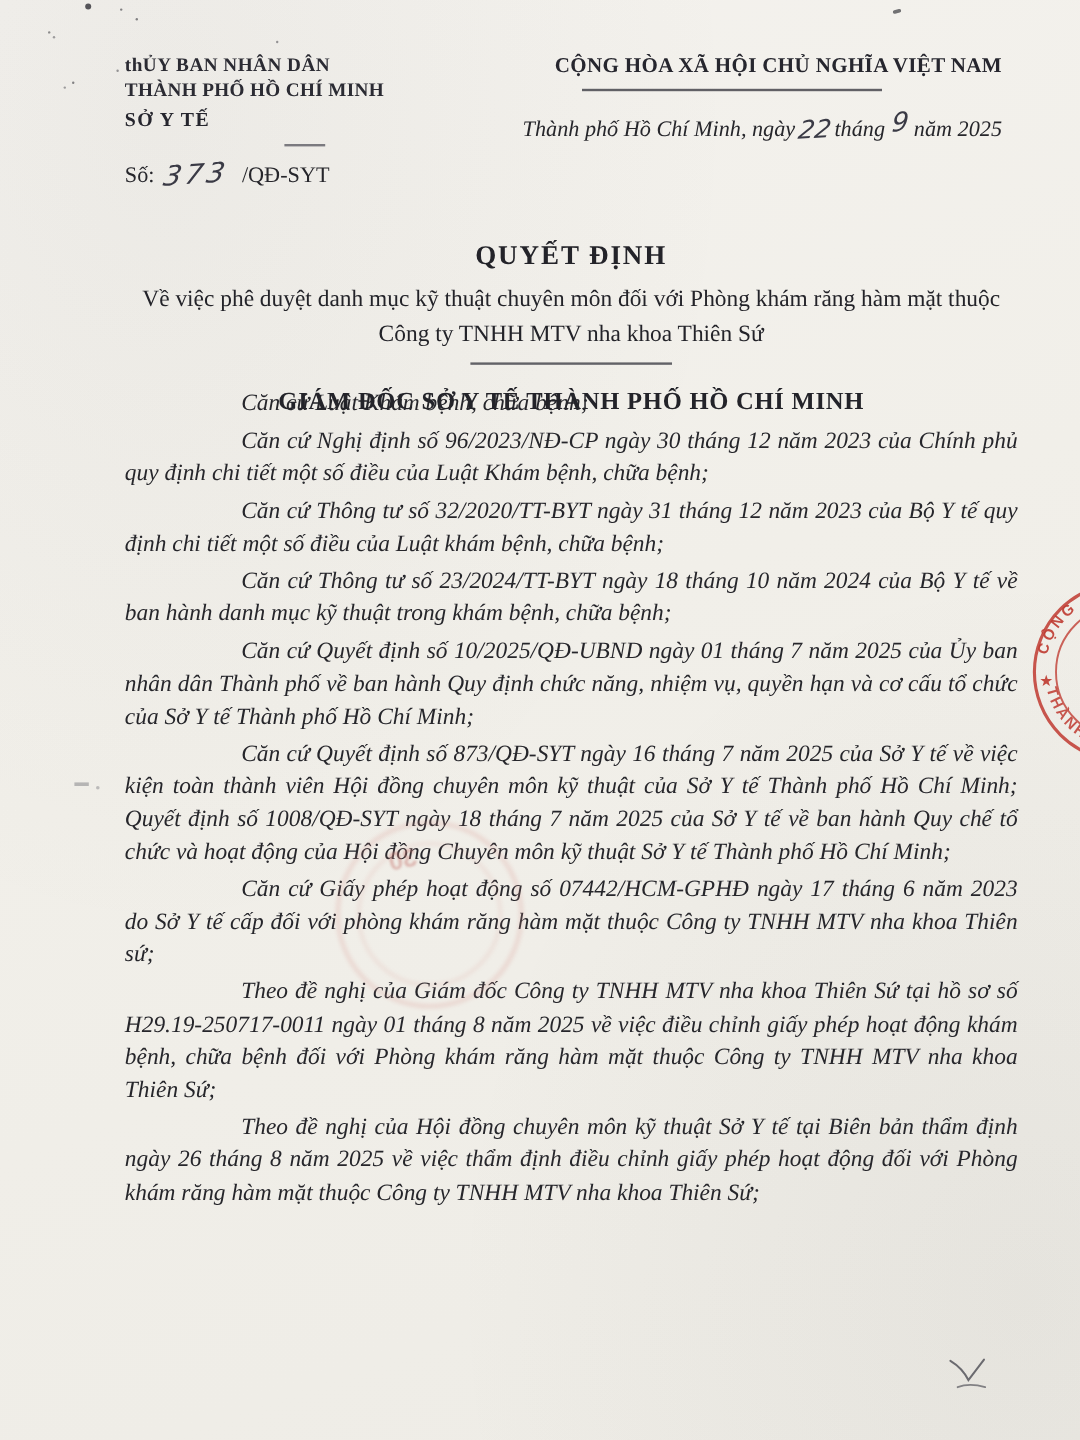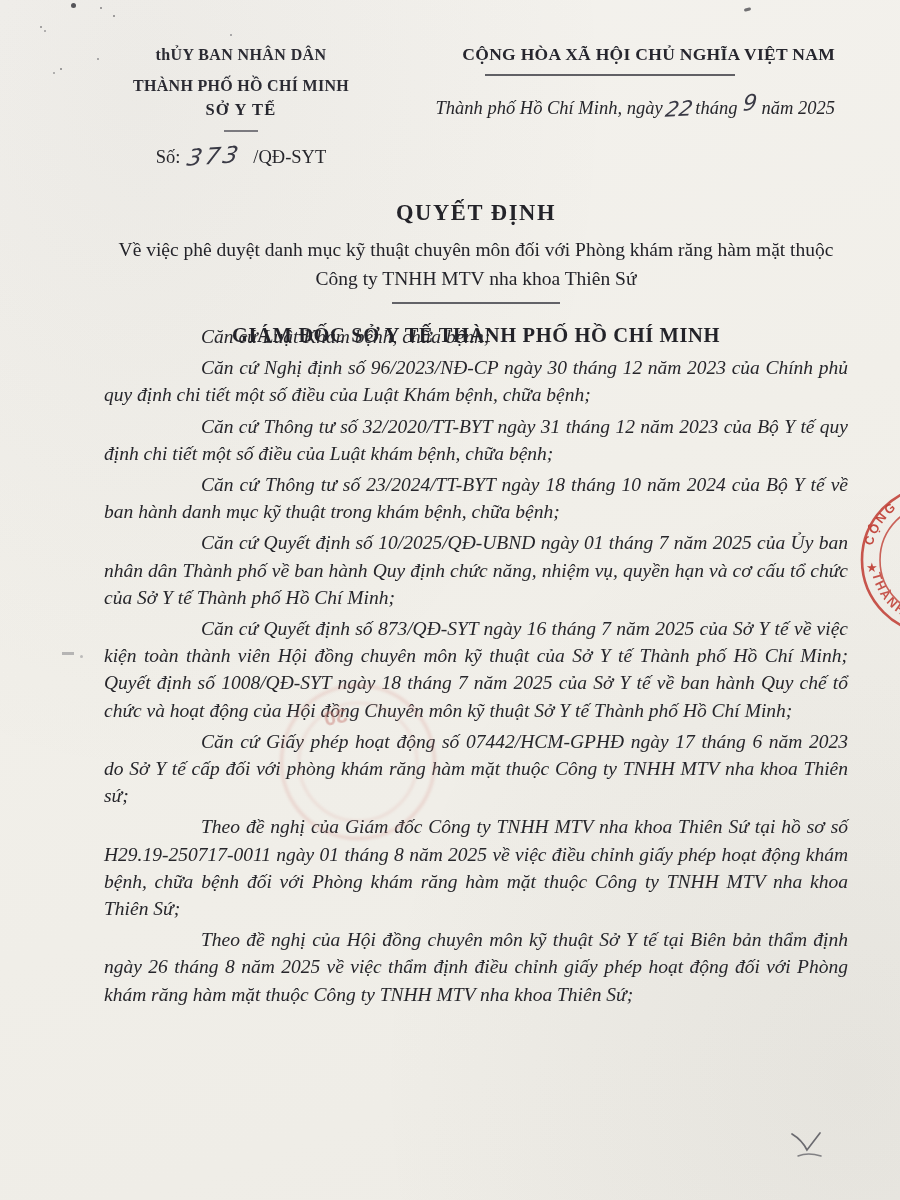--- a/index.html
+++ b/index.html
@@ -10,23 +10,23 @@
     overflow: hidden;
     background:
       radial-gradient(ellipse at 15% 8%, rgba(60,60,55,0.04), transparent 45%),
       radial-gradient(ellipse at 95% 90%, rgba(60,60,55,0.05), transparent 40%),
       linear-gradient(160deg, #f4f2ee 0%, #f1efe9 45%, #eeece6 100%);
     font-family: "Liberation Serif", serif;
     color: #26262b;
   }
 
   
-  .issuer { position: absolute; left: 91px; top: 46px; width: 300px; text-align: center; }
+  .issuer { position: absolute; left: 104px; top: 46px; width: 300px; }
   .issuer-l1 { font-size: 16px; font-weight: 700; letter-spacing: .4px; color: #2b2b33; }
-  .issuer-l2 { font-size: 16px; font-weight: 700; margin-top: 13px; letter-spacing: .3px; color: #2b2b33; }
+  .issuer-l2 { font-size: 16px; font-weight: 700; margin-top: 3px; letter-spacing: .3px; color: #2b2b33; }
   .issuer-l3 { font-size: 16.5px; font-weight: 700; margin-top: 5px; letter-spacing: 1.2px; color: #26262e; }
   .issuer-rule { width: 34px; height: 2px; background: #4a4a52; margin: 10px auto 0; opacity: .7; }
   .doc-number { margin-top: 10px; font-size: 18.5px; white-space: nowrap; }
 
   .motto { position: absolute; left: 385px; top: 44px; width: 450px; text-align: right; }
   .motto-l1 { font-size: 17.5px; font-weight: 700; letter-spacing: .3px; color: #26262e; }
   .motto-l2 { font-size: 18.5px; font-weight: 700; margin-top: 6px; color: #26262e; }
   .motto-rule { width: 250px; height: 1.5px; background: #3c3c44; margin: 9px auto 0; opacity: .8; }
   .date-line { margin-top: 18px; font-size: 18.5px; font-style: italic; white-space: nowrap; }
 

